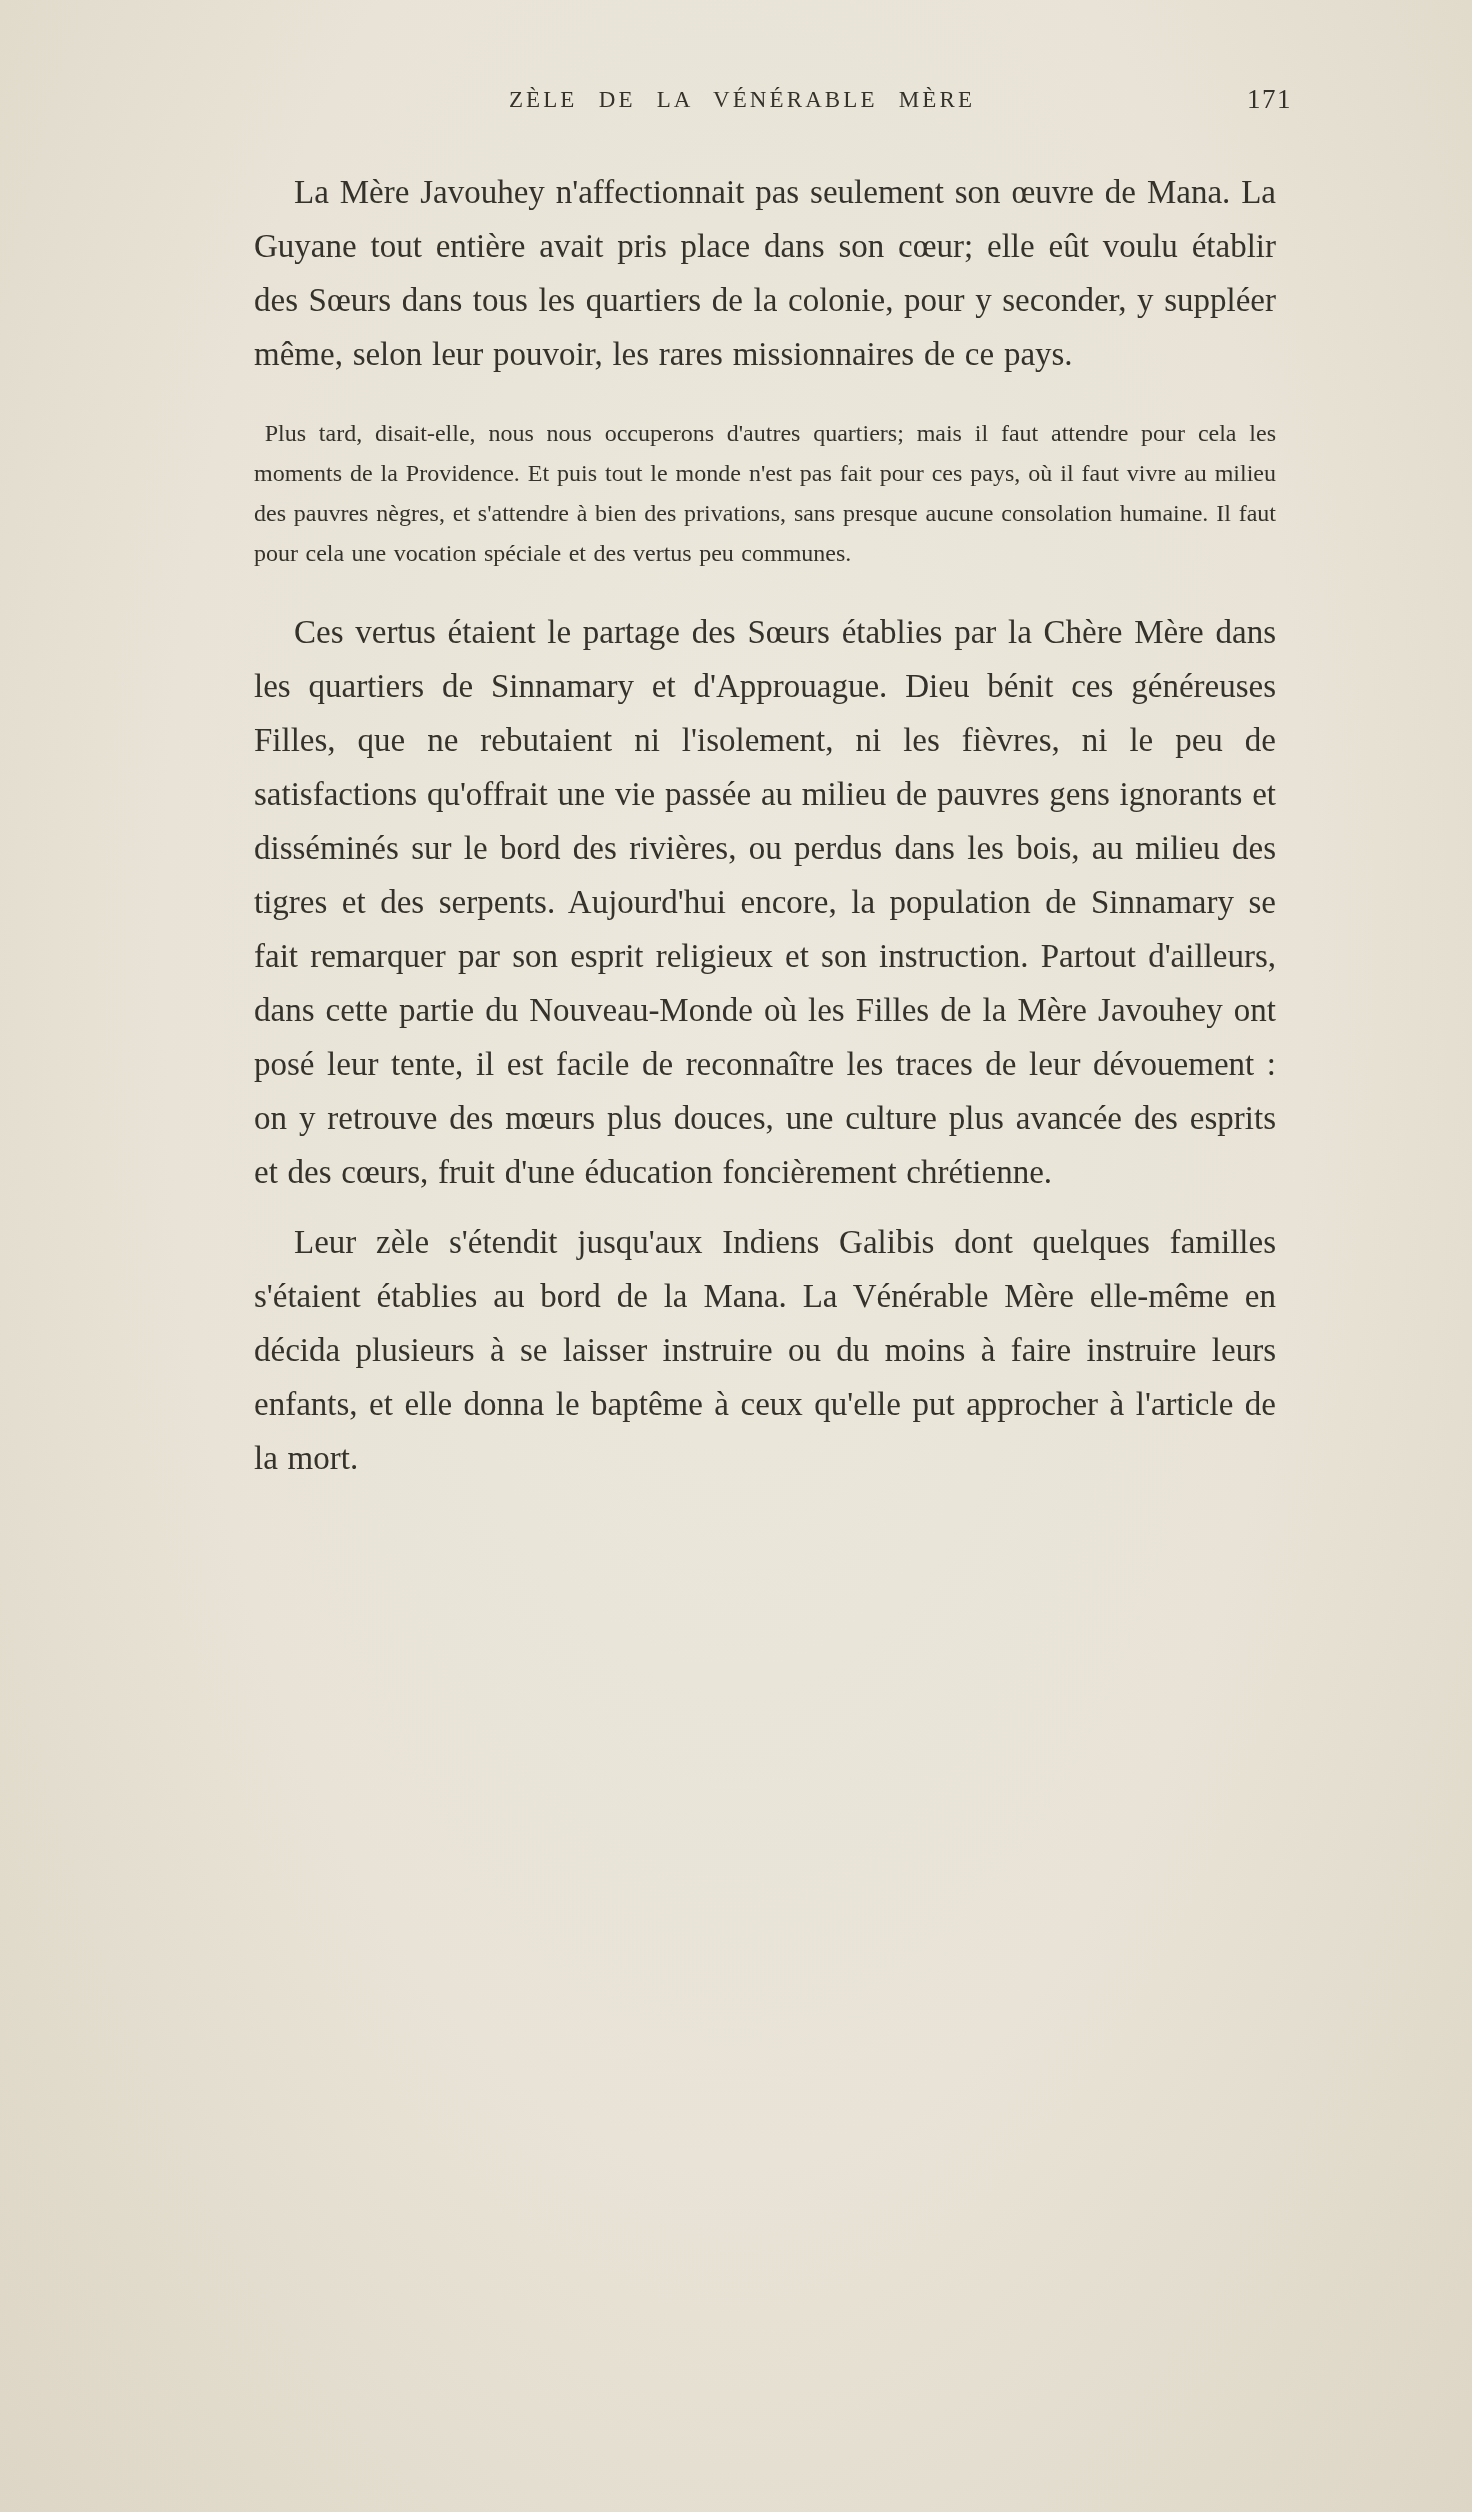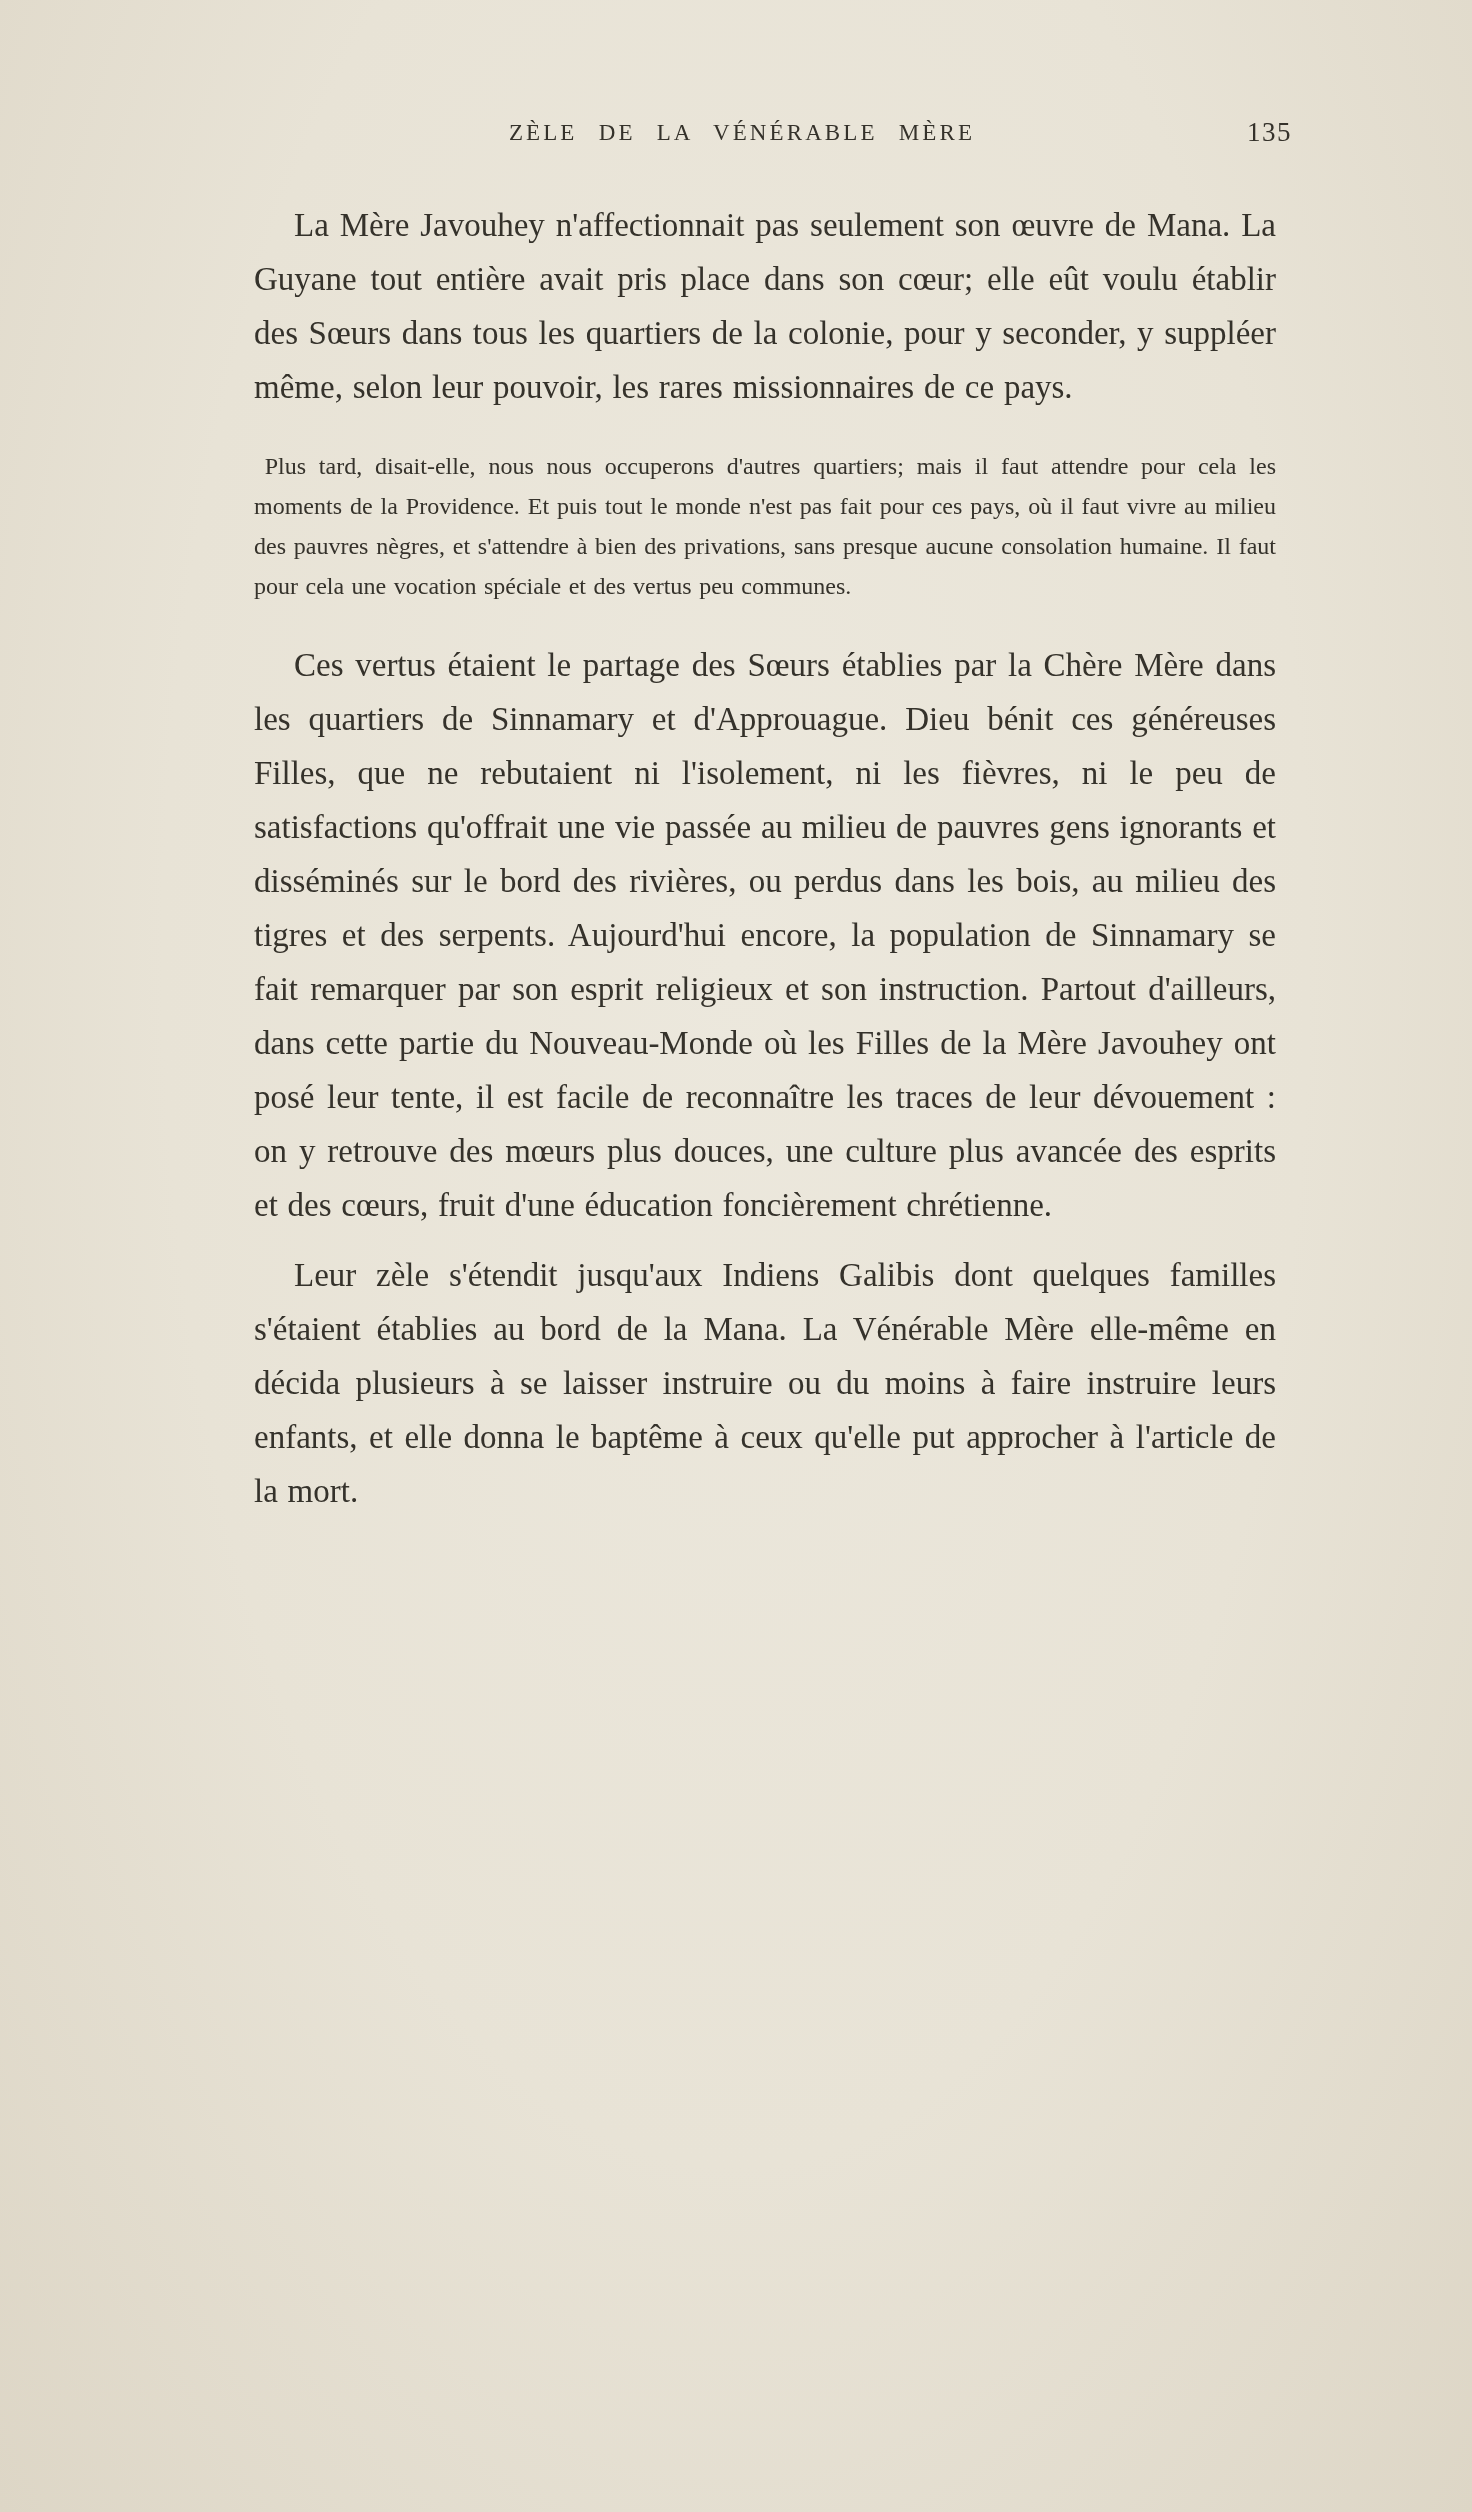--- a/index.html
+++ b/index.html
@@ -14,21 +14,21 @@
                 var(--paper-light, #ece8dd) 0%,
                 var(--paper, #e8e3d6) 55%,
                 var(--paper-dark, #ddd6c6) 100%);
     font-family: "Liberation Serif", "DejaVu Serif", serif;
     color: var(--ink, #35322b);
   }
   .page {
     box-sizing: border-box;
     width: 100%;
     height: 100%;
-    padding: 120px 180px 0 238px;
+    padding: 87px 180px 0 238px;
   }
   .running-head {
     position: relative;
     width: 100%;
     height: 34px;
     margin-bottom: 44px;
   }
   .running-title {
     display: block;
     text-align: center;
@@ -62,21 +62,21 @@
     text-indent: 10.7px;
   }
 </style>
 </head>
 <body>
 
 <div class="page">
 
   <div class="running-head">
     <span class="running-title">ZÈLE DE LA VÉNÉRABLE MÈRE</span>
-    <span class="page-number">135</span>
+    <span class="page-number">171</span>
   </div>
 
   <div class="text-block">
     <p class="para">La Mère Javouhey n'affectionnait pas seulement son œuvre de Mana. La Guyane tout entière avait pris place dans son cœur; elle eût voulu établir des Sœurs dans tous les quartiers de la colonie, pour y seconder, y suppléer même, selon leur pouvoir, les rares missionnaires de ce pays.</p>
     <p class="para quote">Plus tard, disait-elle, nous nous occuperons d'autres quartiers; mais il faut attendre pour cela les moments de la Providence. Et puis tout le monde n'est pas fait pour ces pays, où il faut vivre au milieu des pauvres nègres, et s'attendre à bien des privations, sans presque aucune consolation humaine. Il faut pour cela une vocation spéciale et des vertus peu communes.</p>
     <p class="para">Ces vertus étaient le partage des Sœurs établies par la Chère Mère dans les quartiers de Sinnamary et d'Approuague. Dieu bénit ces généreuses Filles, que ne rebutaient ni l'isolement, ni les fièvres, ni le peu de satisfactions qu'offrait une vie passée au milieu de pauvres gens ignorants et disséminés sur le bord des rivières, ou perdus dans les bois, au milieu des tigres et des serpents. Aujourd'hui encore, la population de Sinnamary se fait remarquer par son esprit religieux et son instruction. Partout d'ailleurs, dans cette partie du Nouveau-Monde où les Filles de la Mère Javouhey ont posé leur tente, il est facile de reconnaître les traces de leur dévouement : on y retrouve des mœurs plus douces, une culture plus avancée des esprits et des cœurs, fruit d'une éducation foncièrement chrétienne.</p>
     <p class="para">Leur zèle s'étendit jusqu'aux Indiens Galibis dont quelques familles s'étaient établies au bord de la Mana. La Vénérable Mère elle-même en décida plusieurs à se laisser instruire ou du moins à faire instruire leurs enfants, et elle donna le baptême à ceux qu'elle put approcher à l'article de la mort.</p>
   </div>
 
 </div>

